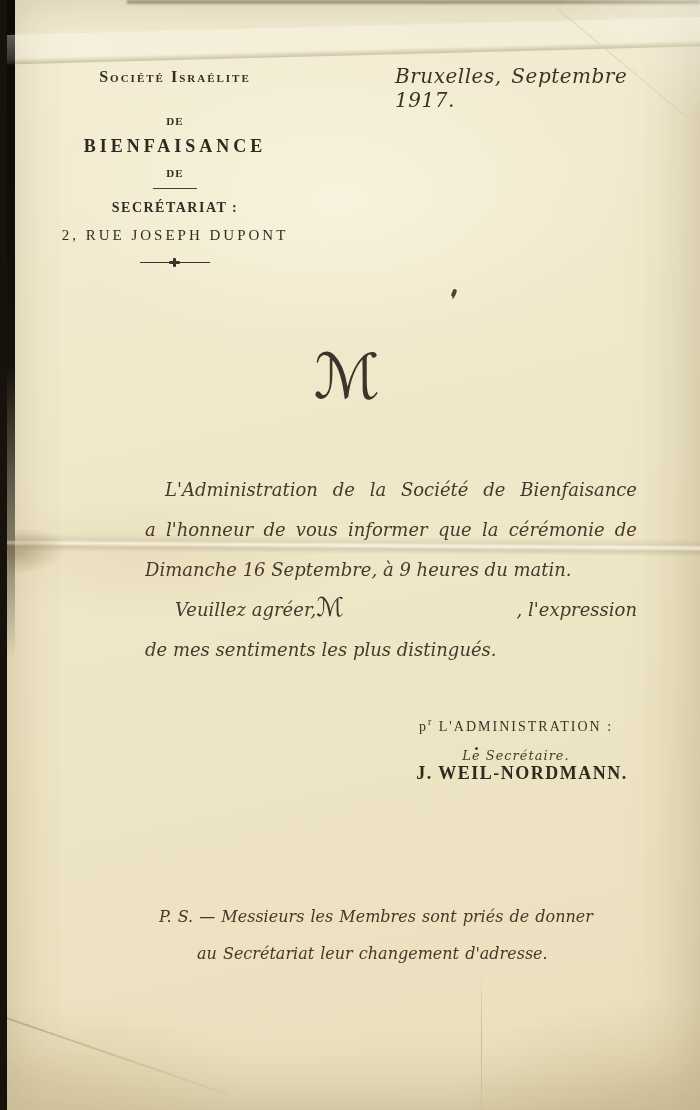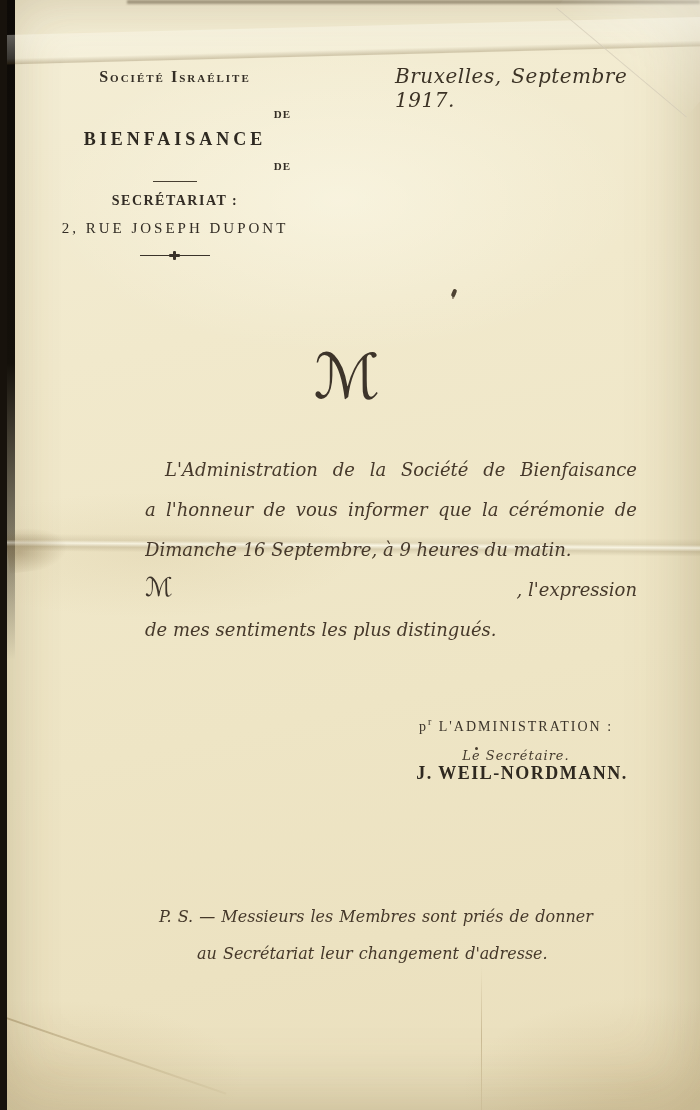--- a/index.html
+++ b/index.html
@@ -80,23 +80,23 @@
   }
 
   
   .letterhead {
     position: absolute; left: 52px; top: 68px; width: 232px;
     text-align: center; color: #332d25;
   }
   .lh-society {
     font-variant: small-caps;
     font-size: 16px; letter-spacing: 2px; font-weight: 600;
-    margin-bottom: 22px;
-  }
-  .lh-de { font-size: 11px; letter-spacing: 1px; font-weight: 600; margin-bottom: 9px; text-align: right; }
+    margin-bottom: 29px;
+  }
+  .lh-de { font-size: 11px; letter-spacing: 1px; font-weight: 600; margin-bottom: 9px; }
   .lh-bienfaisance {
     font-size: 18px; font-weight: 700; letter-spacing: 4px;
     margin-bottom: 10px; color: #2e2921;
   }
   .lh-agglo { font-size: 17px; font-weight: 700; letter-spacing: 0.5px; margin-bottom: 7px; color: #2e2921; }
   .lh-rule { width: 44px; height: 1px; background: #463e31; margin: 0 auto 11px auto; }
   .lh-secretariat { font-size: 14px; letter-spacing: 1.5px; font-weight: 600; margin-bottom: 11px; }
   .lh-address { font-size: 15px; letter-spacing: 3px; margin-bottom: 14px; }
   .lh-divider { position: relative; width: 70px; height: 9px; margin: 0 auto; }
   .lh-divider .bar {
@@ -122,21 +122,21 @@
   .monogram {
     position: absolute; left: 280px; top: 346px; width: 120px;
     text-align: center;
     font-family: "DejaVu Sans", sans-serif;
     font-size: 62px; line-height: 1;
     color: #3d342a;
   }
 
   
   .letter-body {
-    position: absolute; left: 138px; top: 450px; width: 492px;
+    position: absolute; left: 138px; top: 470px; width: 492px;
     font-family: "DejaVu Serif", serif; font-style: italic;
     font-size: 18px; color: #46392b;
   }
   .bline { height: 40px; line-height: 40px; overflow: hidden; white-space: nowrap; }
   .bline.justify { text-align: justify; white-space: normal; }
   .bline.justify::after { content: ""; display: inline-block; width: 100%; height: 0; }
   .bline.indent { padding-left: 20px; }
   .bline-flex { display: flex; justify-content: space-between; align-items: baseline; }
   .hebrew {
     font-family: "DejaVu Sans", sans-serif; font-style: normal; font-weight: 700;
@@ -207,20 +207,21 @@
 
   <div class="dateline">Bruxelles, Septembre 1917.</div>
 
   <div class="monogram">ℳ</div>
 
   <div class="letter-body">
     <div class="bline justify indent">L'Administration de la Société de Bienfaisance</div>
     <div class="bline justify">a l'honneur de vous informer que la cérémonie de</div>
     <div class="bline">Dimanche 16 Septembre, à 9 heures du matin.</div>
     <div class="bline bline-flex">
+      <span class="salute-left">Veuillez agréer,</span>
       <span class="m-inline">ℳ</span>
       <span class="spacer"></span>
       <span>, l'expression</span>
     </div>
     <div class="bline">de mes sentiments les plus distingués.</div>
   </div>
 
   <div class="signature">
     <div class="sig-admin"><span>p</span><sup>r</sup><span> L'ADMINISTRATION :</span></div>
     <div class="sig-role">Le Secrétaire.</div>

